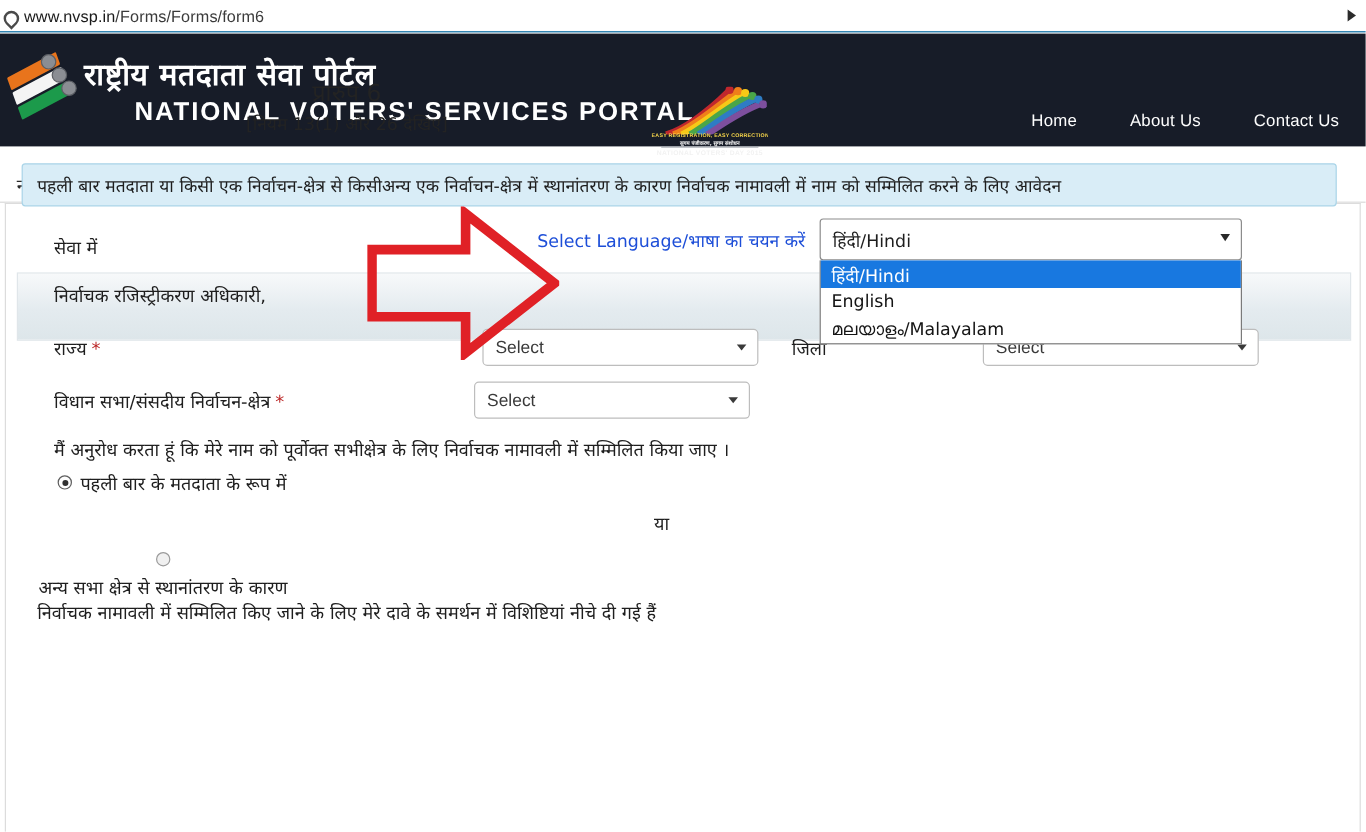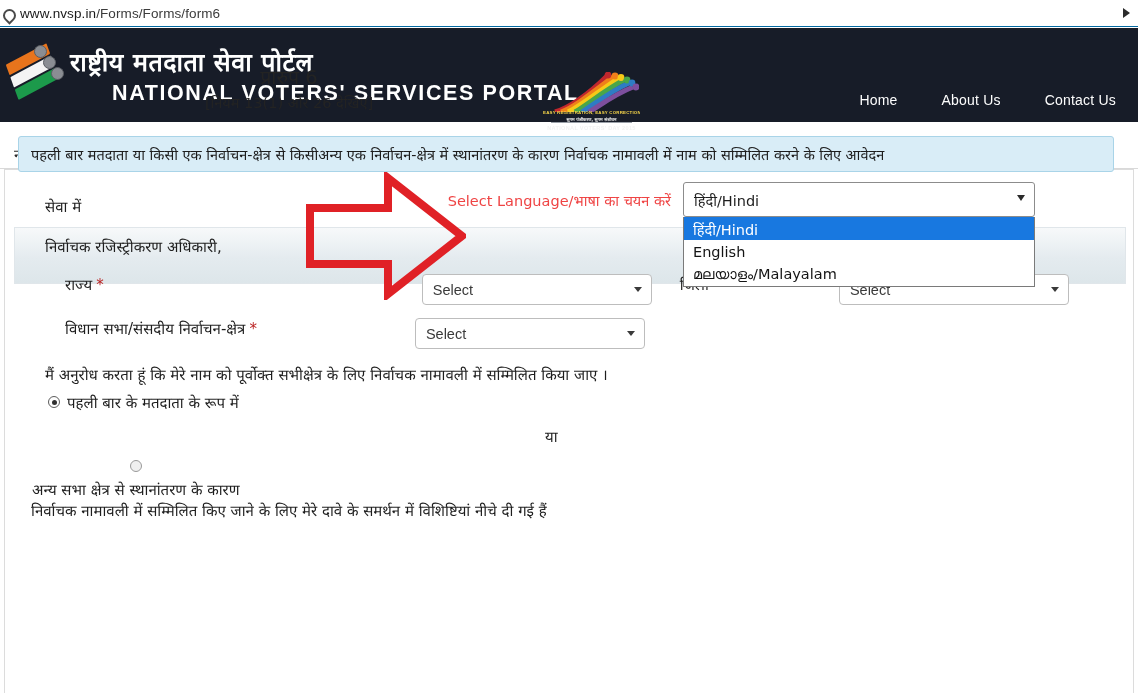--- a/index.html
+++ b/index.html
@@ -117,21 +117,21 @@
   
   .form-card {
     position: absolute; left: 4px; top: 169px; width: 1130px; height: 524px;
     background: #ffffff; border: 1px solid #dcdcdc; border-bottom: none;
   }
   .lang-row {
     position: absolute; left: 0; top: 12px; width: 1030px;
     display: flex; align-items: center; justify-content: flex-end; gap: 12px;
   }
   .lang-label {
-    font-size: 14.5px; color: #ef4444;
+    font-size: 14.5px; color: #1d4ed8;
     font-family: "DejaVu Sans", sans-serif;
   }
   .lang-select-wrap { position: relative; width: 352px; }
   .lang-select {
     width: 352px; height: 35px; border: 1px solid #8c8c8c; border-radius: 3px;
     background: #ffffff; display: flex; align-items: center;
     padding: 0 10px; font-size: 14.5px; color: #1e1e1e;
     font-family: "DejaVu Sans", sans-serif;
   }
   .lang-caret {
@@ -180,21 +180,21 @@
   .body-text {
     position: absolute; font-size: 15px; color: #1e1e1e;
     font-family: "DejaVu Sans", sans-serif;
   }
   .t-seva     { left: 45px; top: 196px; }
   .t-officer  { left: 45px; top: 236px; }
   .t-request  { left: 45px; top: 364px; }
   .t-or       { left: 545px; top: 426px; }
   .t-bottom   { left: 31px; top: 500px; }
 
-  .field-row { position: absolute; display: flex; align-items: flex-start; margin-left: 20px; }
+  .field-row { position: absolute; display: flex; align-items: center; }
   .row-state { left: 45px; top: 274px; width: 1040px; }
   .row-ac    { left: 45px; top: 318px; }
 
   .field-label {
     font-size: 15px; color: #1e1e1e; font-family: "DejaVu Sans", sans-serif;
     white-space: nowrap;
   }
   .req { color: #bb2424; margin-left: 4px; }
 
   .sel-box {

